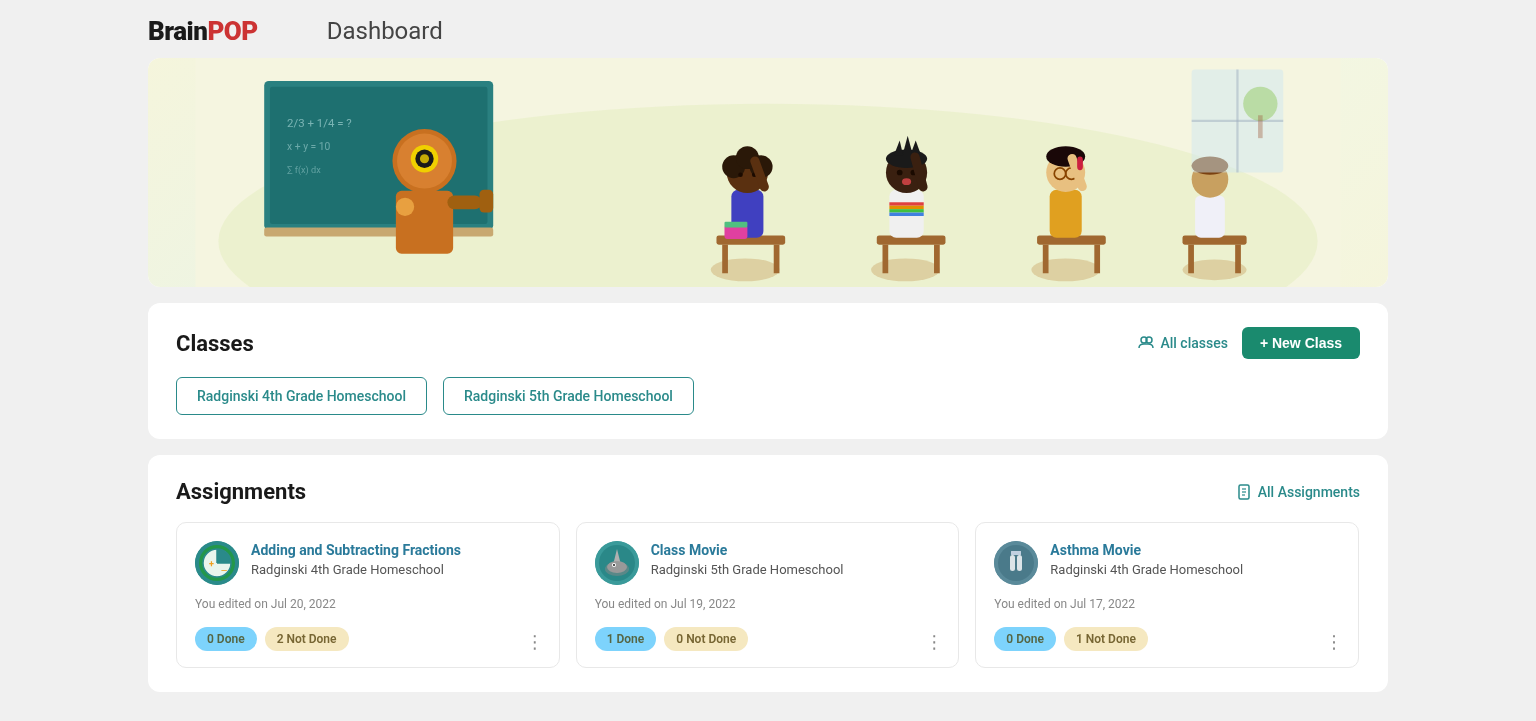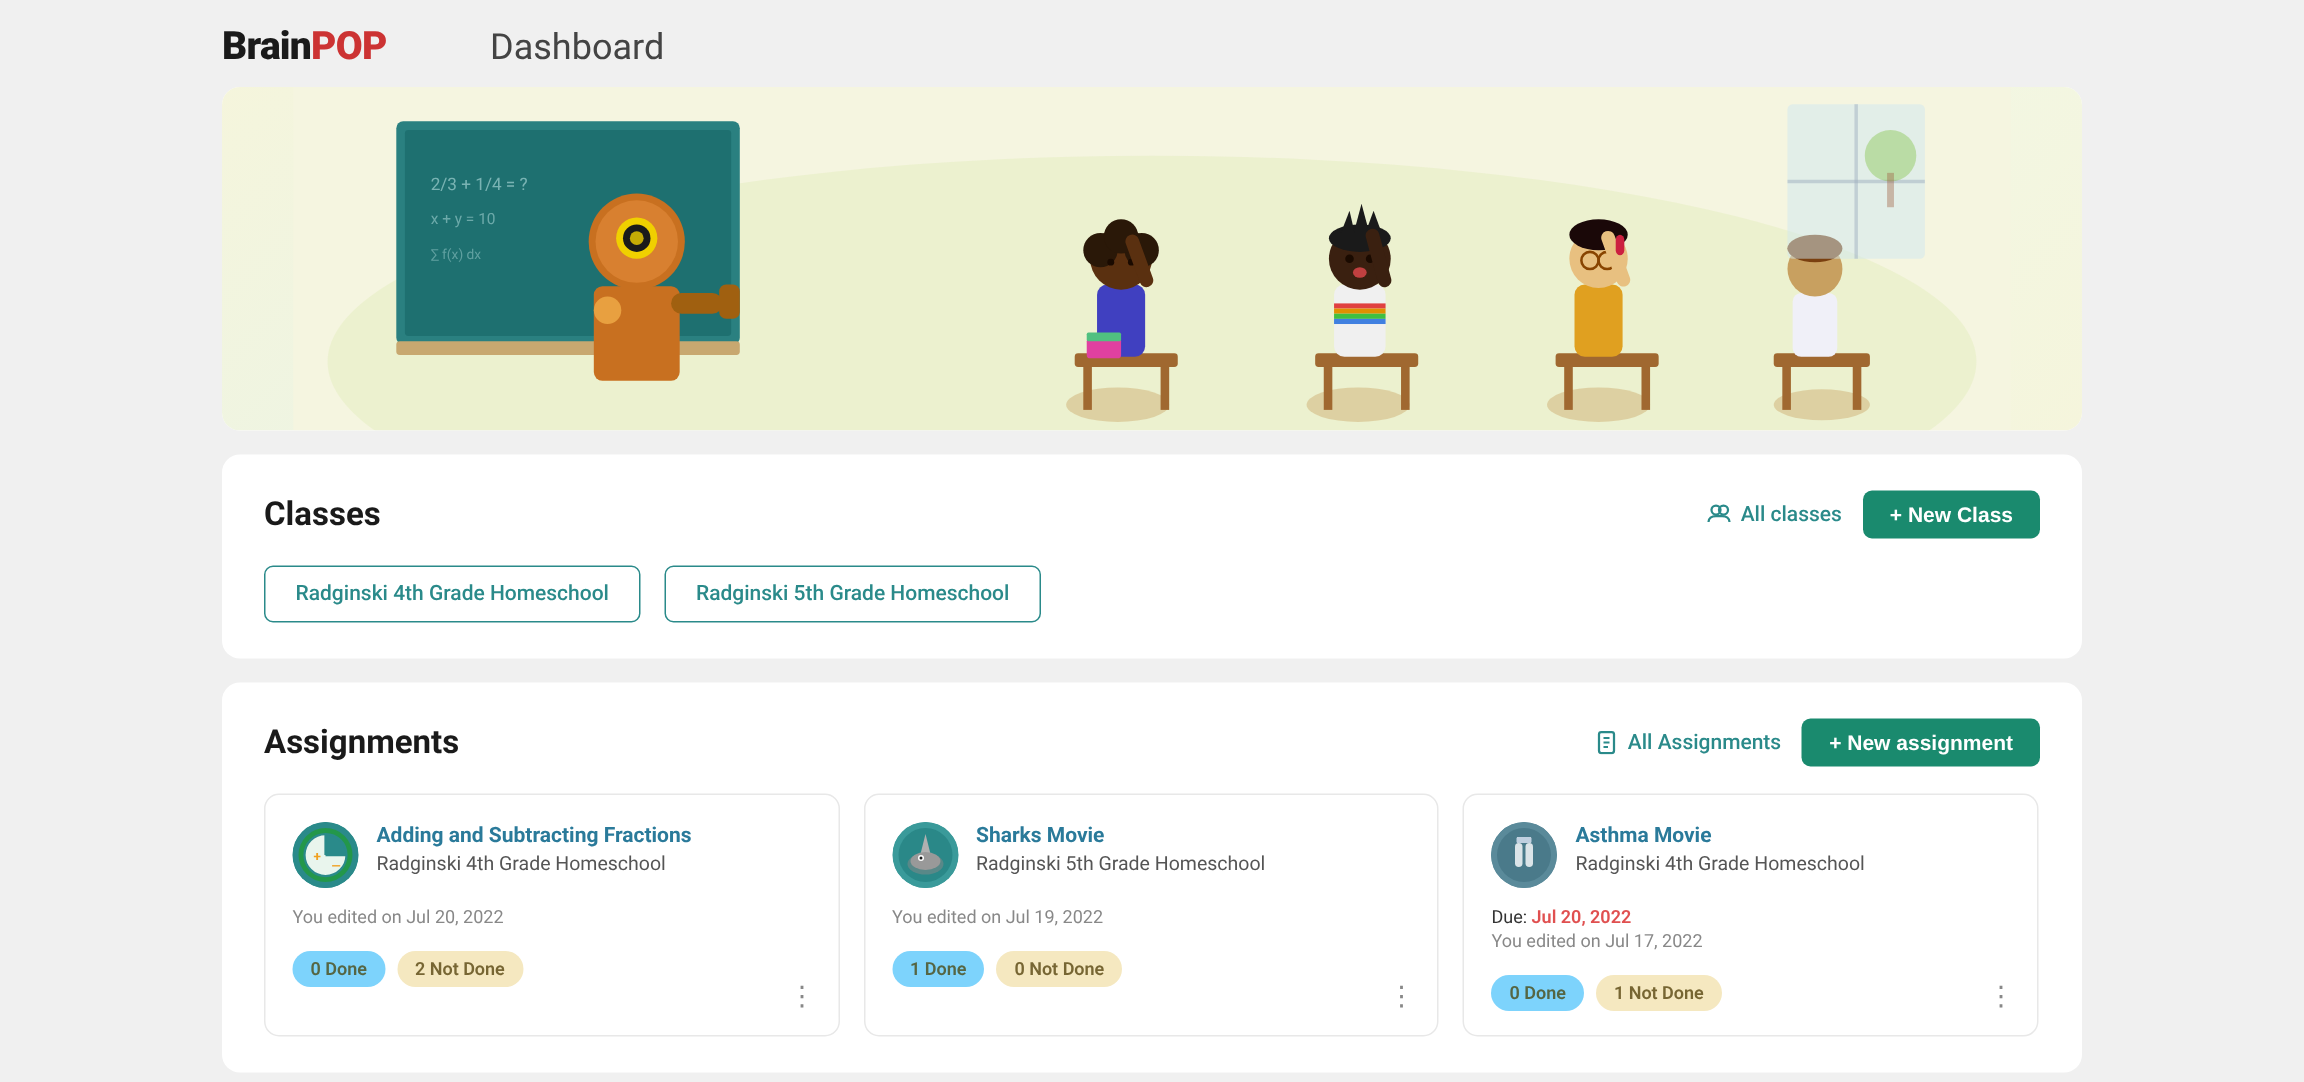--- a/index.html
+++ b/index.html
@@ -375,21 +375,20 @@
       <div class="section-actions">
         <a class="all-link">
           <svg width="16" height="16" viewBox="0 0 16 16" fill="none">
             <rect x="3" y="1" width="10" height="14" rx="1.5" stroke="#2a8a8a" stroke-width="1.5"></rect>
             <line x1="6" y1="5" x2="10" y2="5" stroke="#2a8a8a" stroke-width="1.2"></line>
             <line x1="6" y1="8" x2="10" y2="8" stroke="#2a8a8a" stroke-width="1.2"></line>
             <line x1="6" y1="11" x2="9" y2="11" stroke="#2a8a8a" stroke-width="1.2"></line>
           </svg>
           <span>All Assignments</span>
         </a>
-        <button class="btn-new">+ New assignment</button>
       </div>
     </div>
 
     <div class="assignments-grid">
 
       <div class="assignment-card">
         <div class="assignment-card-header">
           <div class="assignment-icon math">
             <svg width="44" height="44" viewBox="0 0 44 44">
               <circle cx="22" cy="22" r="22" fill="#2a8a8a"></circle>
@@ -431,21 +430,21 @@
 
               <ellipse cx="22" cy="28" rx="12" ry="7" fill="#888" opacity="0.5"></ellipse>
               <polygon points="22,8 26,24 18,24" fill="#b0b0b0"></polygon>
               <ellipse cx="22" cy="26" rx="10" ry="6" fill="#999"></ellipse>
 
               <circle cx="19" cy="24" r="2" fill="white"></circle>
               <circle cx="19" cy="24" r="1" fill="#1a1a1a"></circle>
             </svg>
           </div>
           <div class="assignment-info">
-            <div class="assignment-title">Sharks Movie</div>
+            <div class="assignment-title">Class Movie</div>
             <div class="assignment-class">Radginski 5th Grade Homeschool</div>
           </div>
         </div>
         <div class="assignment-meta">You edited on Jul 19, 2022</div>
         <div class="assignment-footer">
           <span class="badge badge-done">
             <span>1</span> <span>Done</span>
           </span>
           <span class="badge badge-not-done">
             <span>0</span> <span>Not Done</span>
@@ -465,23 +464,20 @@
               <rect x="23" y="14" width="5" height="16" rx="2.5" fill="white" opacity="0.8"></rect>
               <path d="M18.5 14 L18.5 11 L25.5 11 L25.5 14" stroke="white" stroke-width="2" fill="none"></path>
               <rect x="17" y="10" width="10" height="4" rx="1" fill="#c0d0e0"></rect>
             </svg>
           </div>
           <div class="assignment-info">
             <div class="assignment-title">Asthma Movie</div>
             <div class="assignment-class">Radginski 4th Grade Homeschool</div>
           </div>
         </div>
-        <div class="assignment-due">
-          <span class="due-label">Due: </span><span class="due-date">Jul 20, 2022</span>
-        </div>
         <div class="assignment-meta">You edited on Jul 17, 2022</div>
         <div class="assignment-footer">
           <span class="badge badge-done">
             <span>0</span> <span>Done</span>
           </span>
           <span class="badge badge-not-done">
             <span>1</span> <span>Not Done</span>
           </span>
         </div>
         <div class="card-menu">⋮</div>

